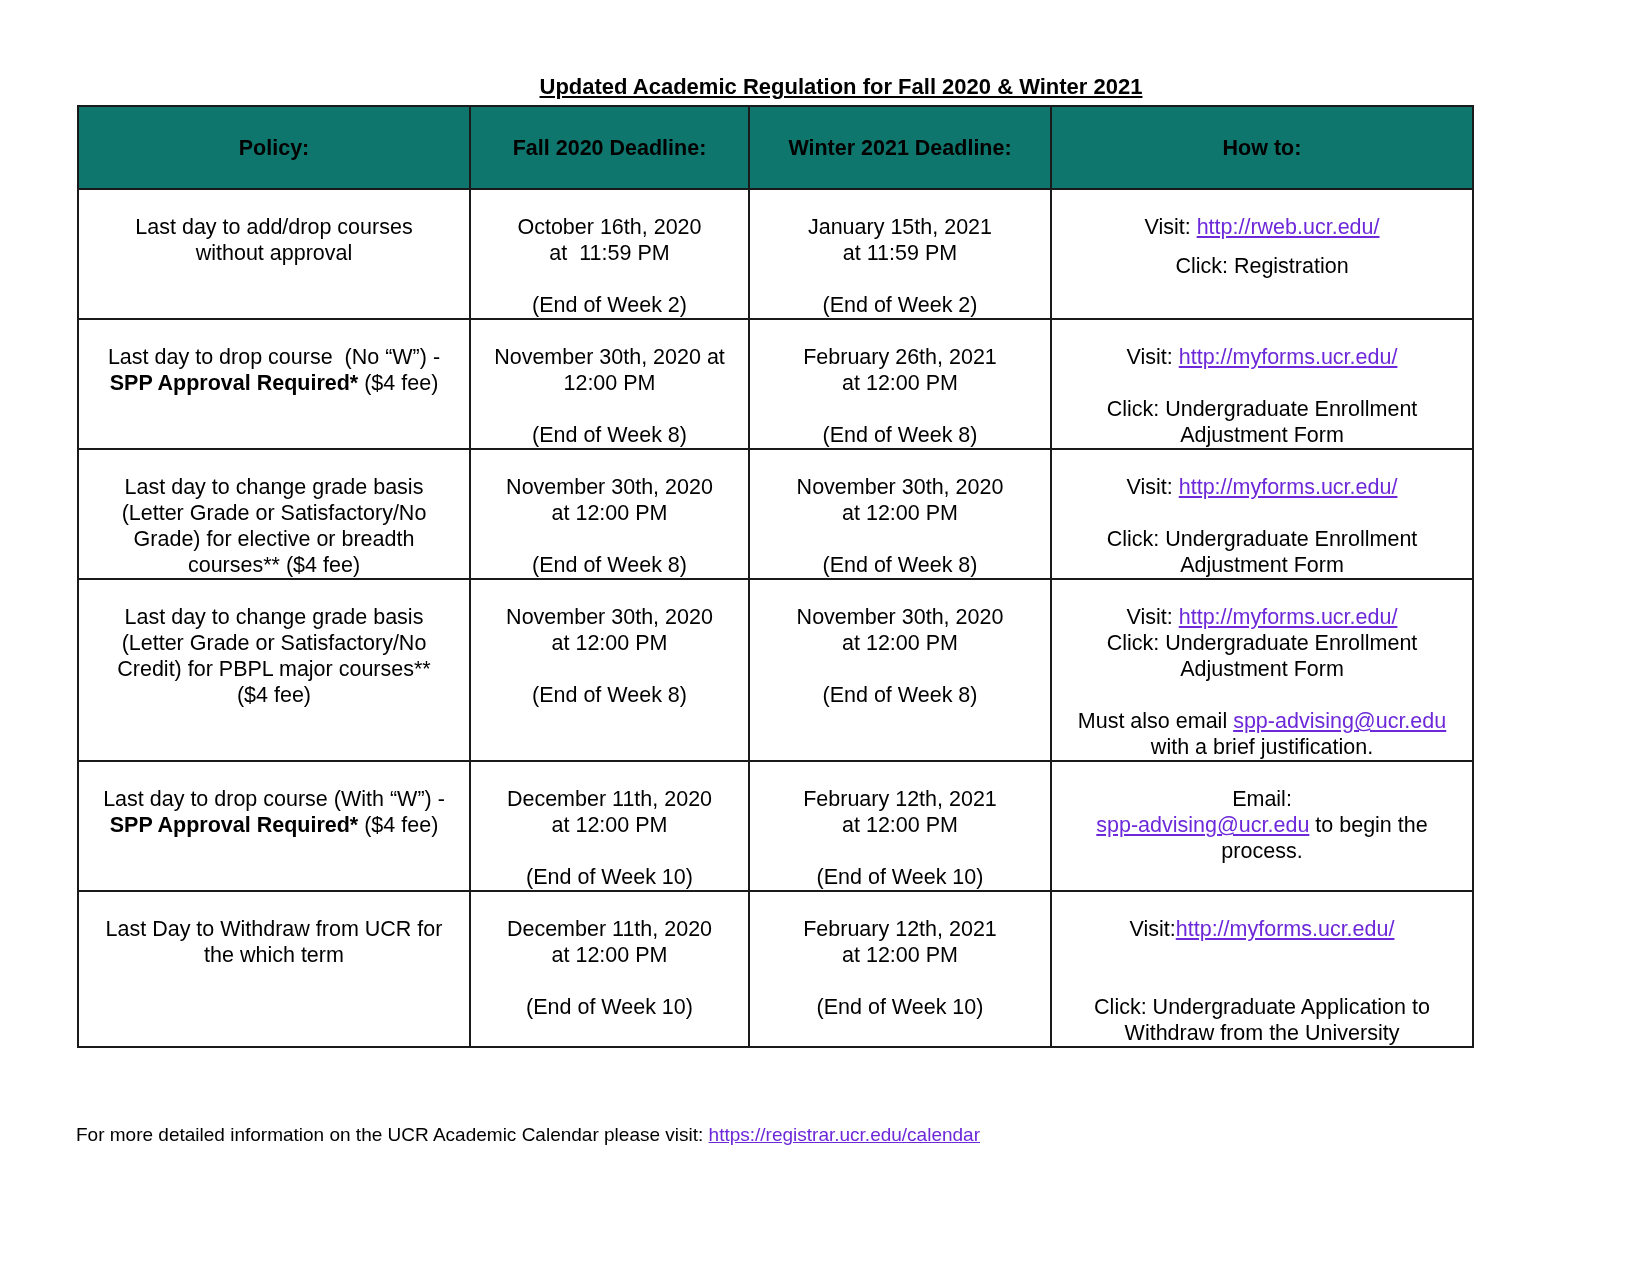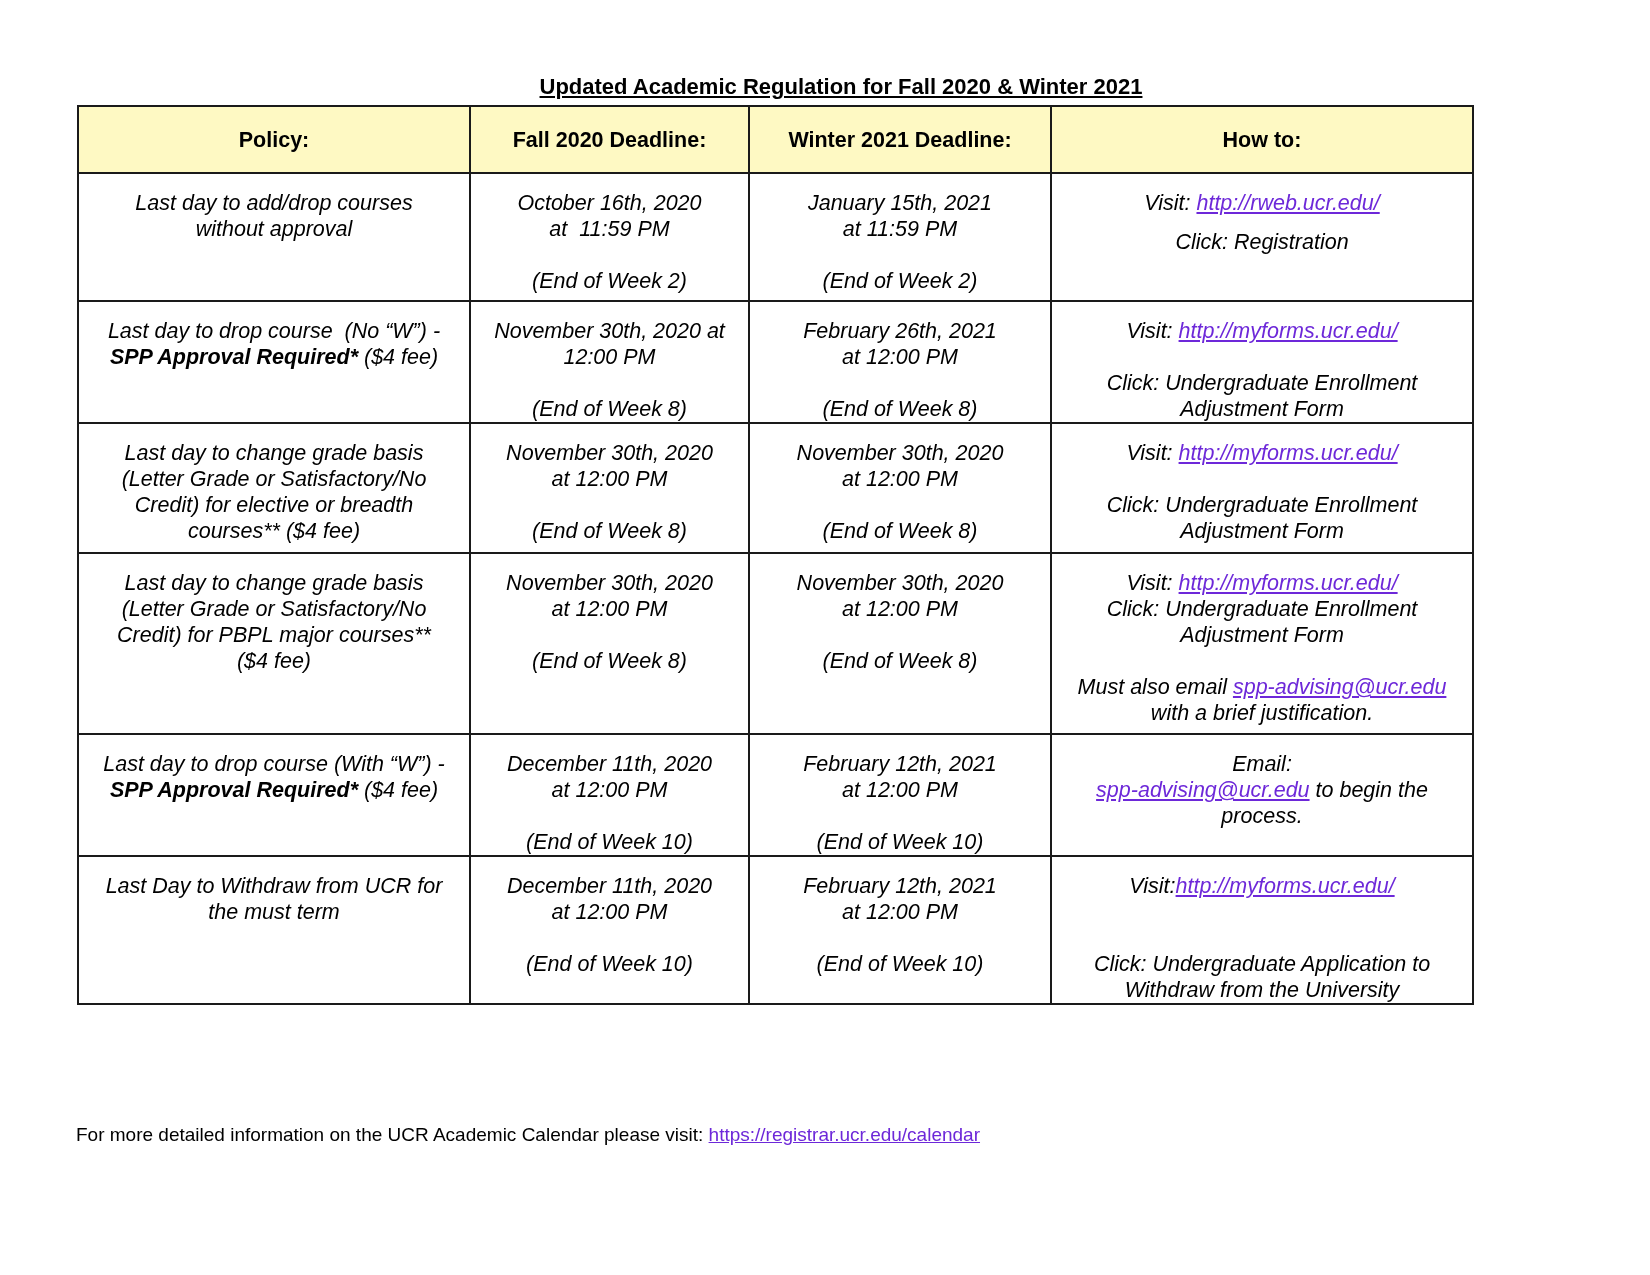--- a/index.html
+++ b/index.html
@@ -1,22 +1,22 @@
 <!DOCTYPE html>
 <html><head>
 <meta charset="utf-8">
 <style>
   html,body{margin:0;padding:0;background:#fff;}
   body{width:1650px;height:1275px;position:relative;font-family:"Liberation Sans",sans-serif;color:#000;}
   .title{position:absolute;left:16px;width:1650px;top:74px;text-align:center;font-size:22px;font-weight:bold;}
   .title span{text-decoration:underline;}
   table.reg{position:absolute;left:77px;top:105px;border-collapse:collapse;table-layout:fixed;width:1395px;}
   table.reg th,table.reg td{border:2px solid #1a1a1a;text-align:center;vertical-align:top;font-size:21.5px;line-height:26px;padding:0 6px;}
-  table.reg th{background:#fef9c3;font-weight:bold;height:49px;vertical-align:middle;padding:8px;}
-  table.reg td{padding-top:16px;font-style:italic;}
+  table.reg th{background:#0f766e;font-weight:bold;height:49px;vertical-align:middle;padding:16px;}
+  table.reg td{padding-top:24px;}
   .line{display:block;}
   .gap{display:block;height:26px;}
   a.lnk{color:#6d28d9;text-decoration:underline;}
   b{font-weight:bold;}
   .notes{position:absolute;left:76px;top:1038px;font-size:19px;line-height:28px;}
   .notes p{margin:0;}
   .more{position:absolute;left:76px;top:1124px;font-size:19px;}
 </style>
 </head>
 <body>
@@ -86,21 +86,21 @@
         <span class="gap"></span>
         <span class="line">Click: Undergraduate Enrollment</span>
         <span class="line">Adjustment Form</span>
       </td>
     </tr>
 
     <tr style="height:130px">
       <td>
         <span class="line">Last day to change grade basis</span>
         <span class="line">(Letter Grade or Satisfactory/No</span>
-        <span class="line">Credit) for elective or breadth</span>
+        <span class="line">Grade) for elective or breadth</span>
         <span class="line">courses** ($4 fee)</span>
       </td>
       <td>
         <span class="line">November 30th, 2020</span>
         <span class="line">at 12:00 PM</span>
         <span class="gap"></span>
         <span class="line">(End of Week 8)</span>
       </td>
       <td>
         <span class="line">November 30th, 2020</span>
@@ -165,21 +165,21 @@
       <td>
         <span class="line">Email:</span>
         <span class="line"><a class="lnk" href="#">spp-advising@ucr.edu</a><span style="white-space:pre"> to begin the</span></span>
         <span class="line">process.</span>
       </td>
     </tr>
 
     <tr style="height:120px">
       <td>
         <span class="line">Last Day to Withdraw from UCR for</span>
-        <span class="line">the must term</span>
+        <span class="line">the which term</span>
       </td>
       <td>
         <span class="line">December 11th, 2020</span>
         <span class="line">at 12:00 PM</span>
         <span class="gap"></span>
         <span class="line">(End of Week 10)</span>
       </td>
       <td>
         <span class="line">February 12th, 2021</span>
         <span class="line">at 12:00 PM</span>

